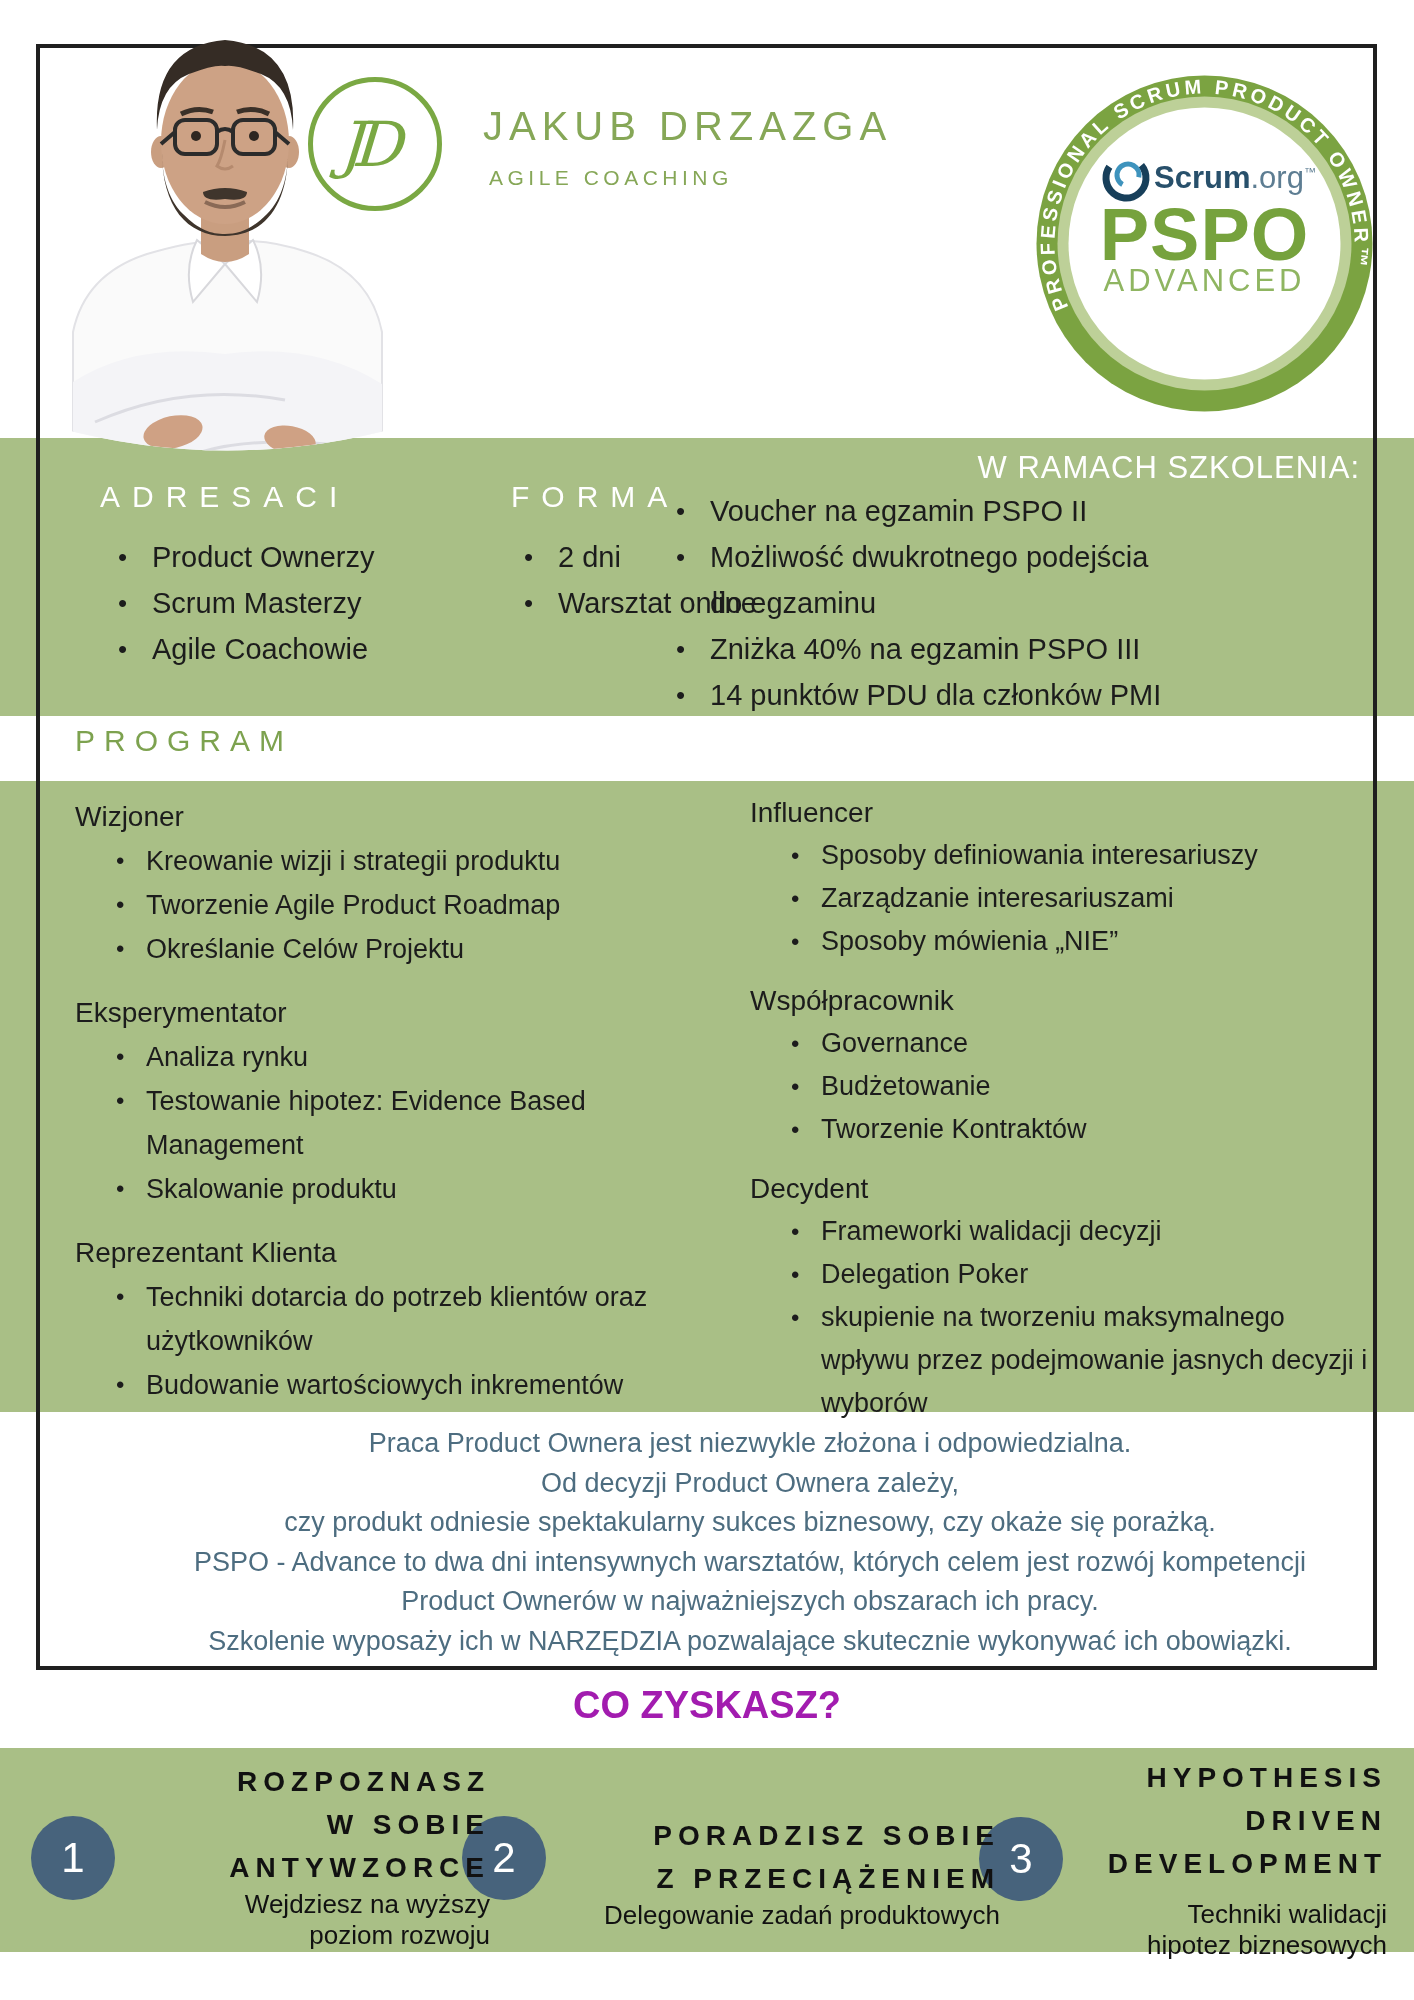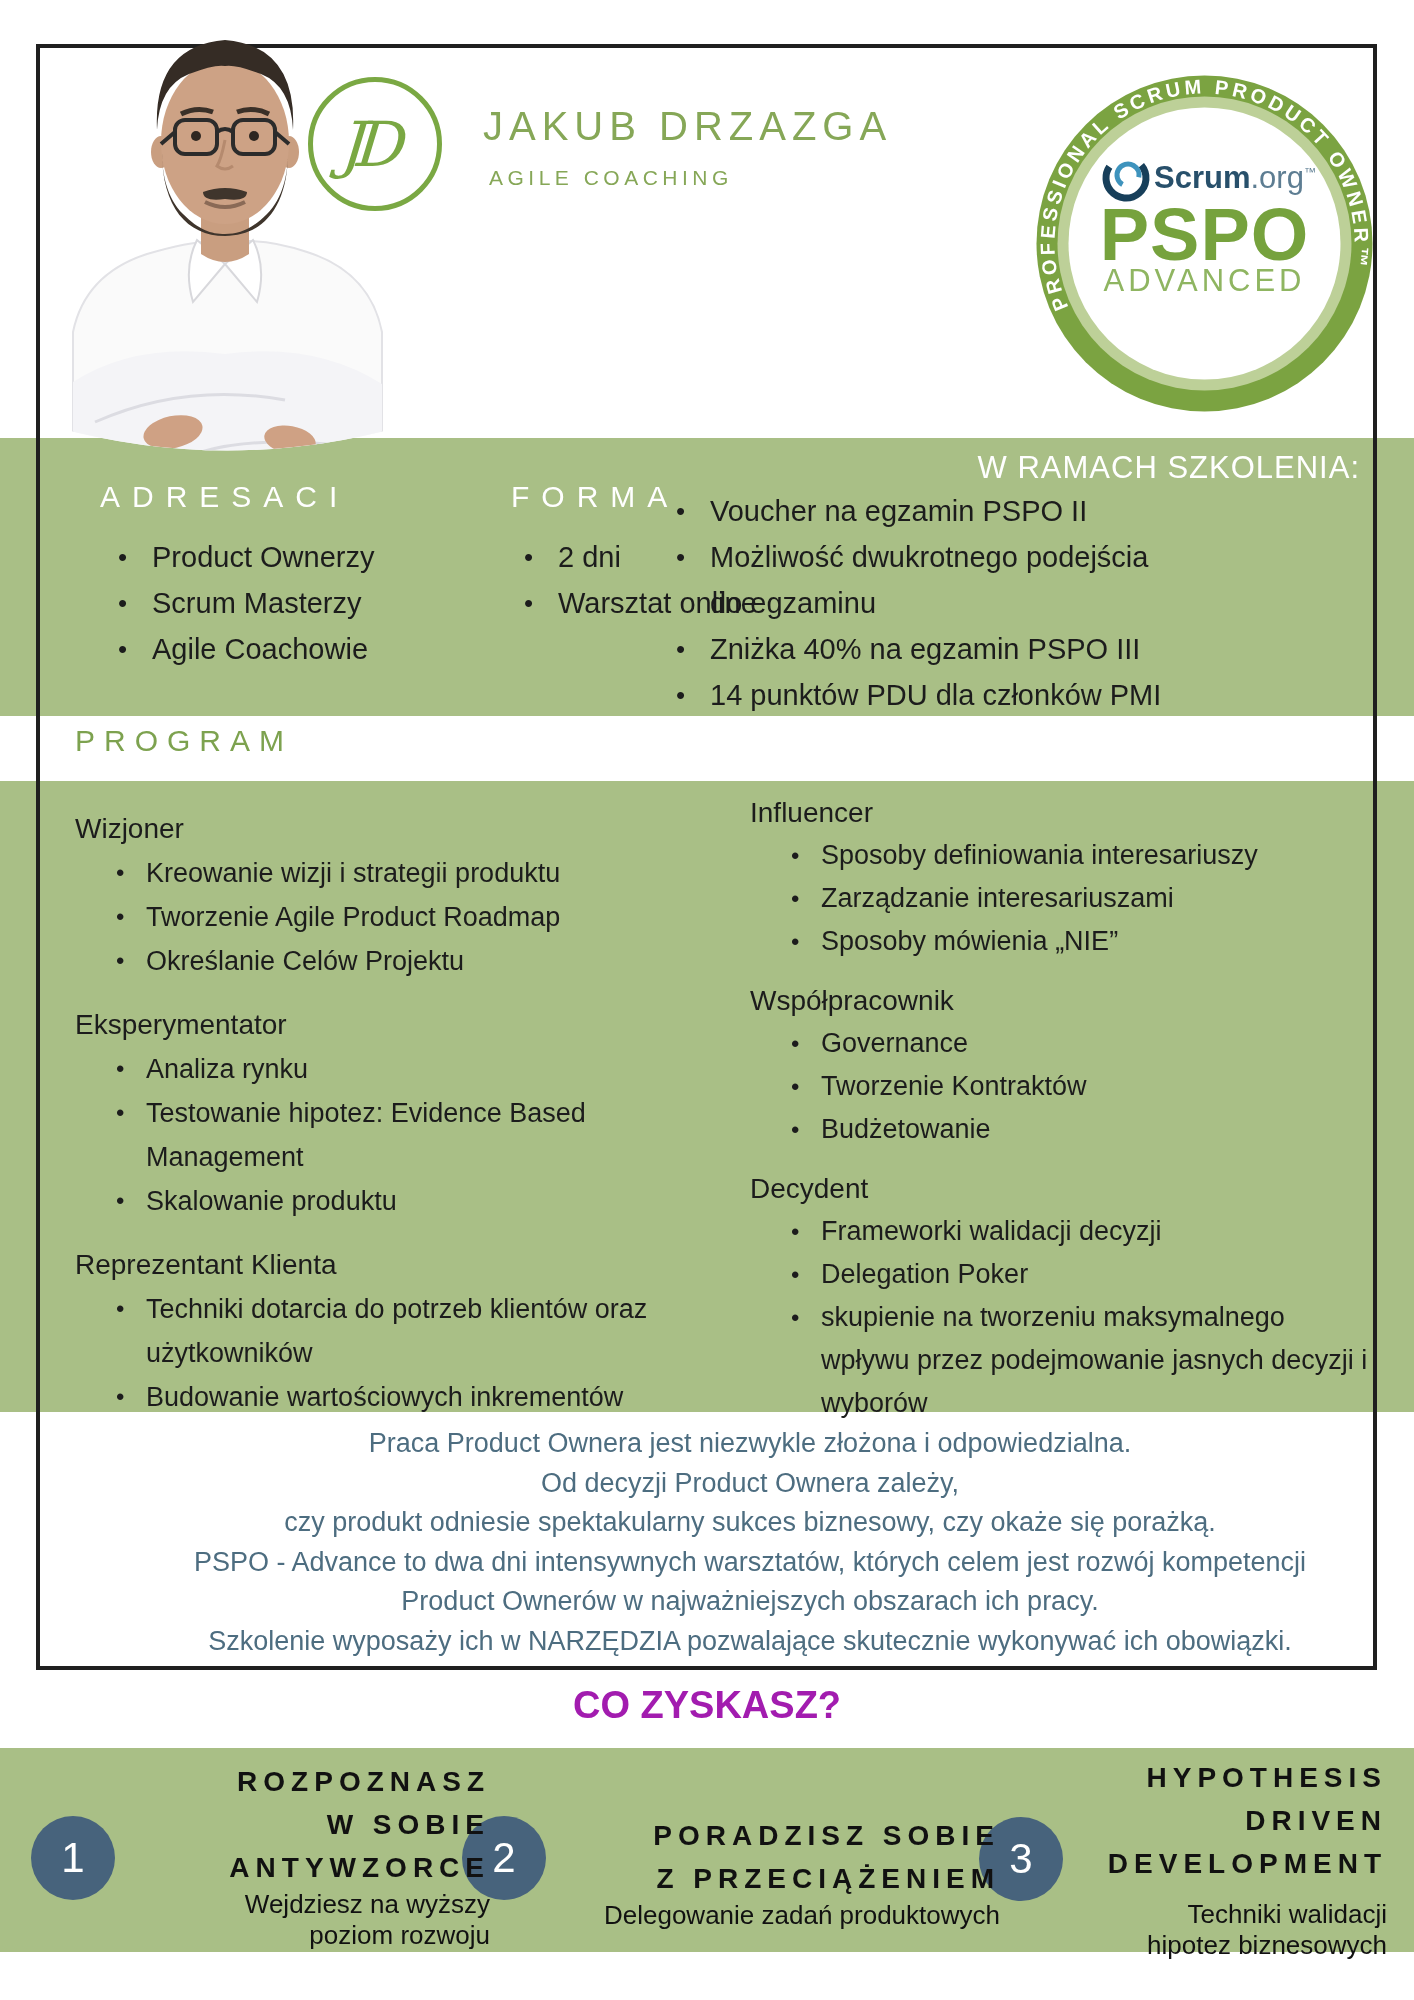--- a/index.html
+++ b/index.html
@@ -36,21 +36,21 @@
   .blist { position:absolute; z-index:3; font-size:29px; line-height:46px; color:#1c1c1c; }
   .l-adresaci { left:118px; top:534px; width:360px; }
   .l-forma { left:524px; top:534px; width:330px; }
   .l-wramach { left:676px; top:488px; width:500px; }
   .blist .li { position:relative; padding-left:34px; }
   .blist .li::before { content:"•"; position:absolute; left:0; top:0; font-size:26px; }
   
   .program-h { position:absolute; left:75px; top:724px; font-size:30px; letter-spacing:9px;
     color:#7da24f; z-index:3; }
   .pcol { position:absolute; z-index:3; font-size:27px; }
-  .pcol-left  { left:75px;  top:795px; width:630px;margin-top:12px; }
+  .pcol-left  { left:75px;  top:795px; width:630px; }
   .pcol-right { left:750px; top:791px; width:620px; }
   .pcol-left  .pg { margin-bottom:20px; }
   .pcol-right .pg { margin-bottom:16px; }
   .pcol-left  .pg-title, .pcol-left  .li { line-height:44px; }
   .pcol-right .pg-title, .pcol-right .li { line-height:43px; }
   .pg-title { font-size:28px; }
   .pcol .li { position:relative; padding-left:71px; }
   .pcol .li::before { content:"•"; position:absolute; left:41px; top:0; font-size:24px; }
   
   .summary { position:absolute; left:37px; top:1424px; width:1340px; text-align:center;
@@ -191,22 +191,22 @@
   <div class="pcol pcol-right">
       <div class="pg">
         <div class="pg-title">Influencer</div>
         <div class="li">Sposoby definiowania interesariuszy</div>
         <div class="li">Zarządzanie interesariuszami</div>
         <div class="li">Sposoby mówienia „NIE”</div>
       </div>
       <div class="pg">
         <div class="pg-title">Współpracownik</div>
         <div class="li">Governance</div>
+        <div class="li">Budżetowanie</div>
         <div class="li">Tworzenie Kontraktów</div>
-        <div class="li">Budżetowanie</div>
       </div>
       <div class="pg">
         <div class="pg-title">Decydent</div>
         <div class="li">Frameworki walidacji decyzji</div>
         <div class="li">Delegation Poker</div>
         <div class="li">skupienie na tworzeniu maksymalnego wpływu przez podejmowanie jasnych decyzji i wyborów</div>
       </div>
     </div>
 
   <div class="summary">

